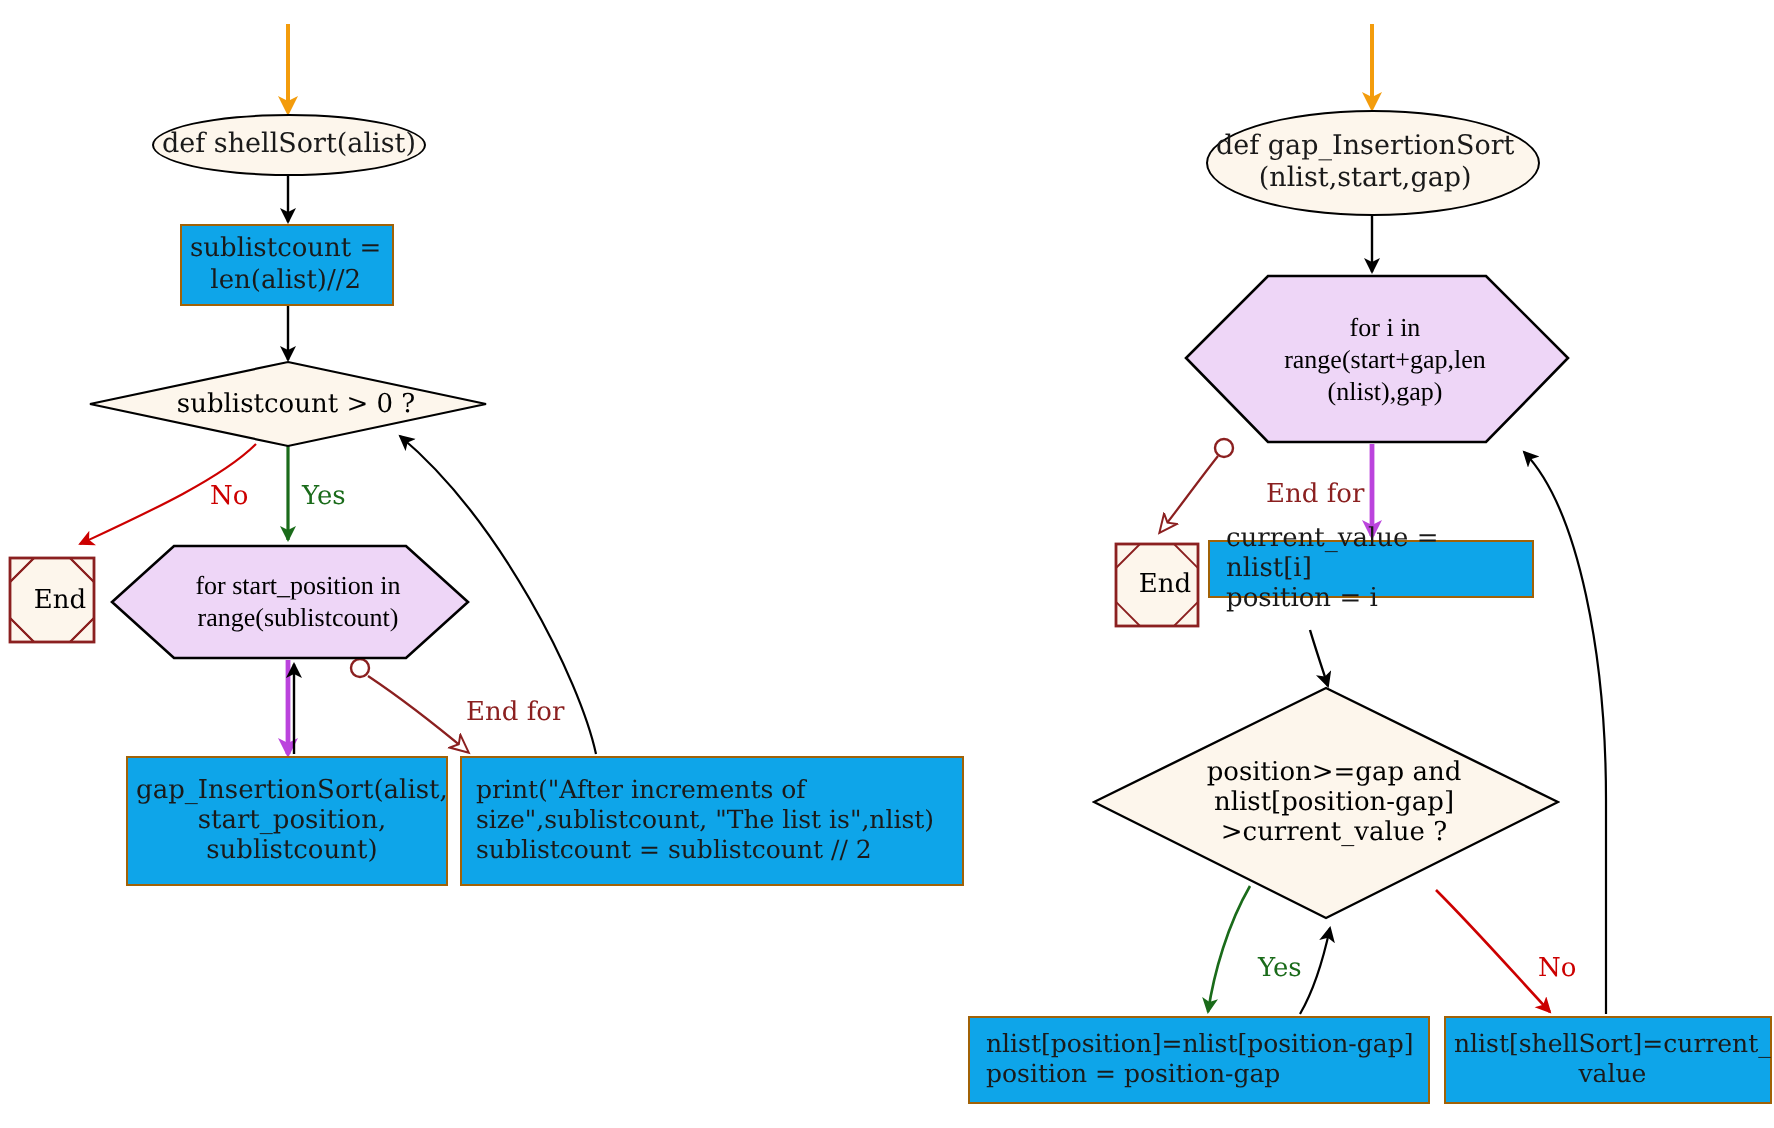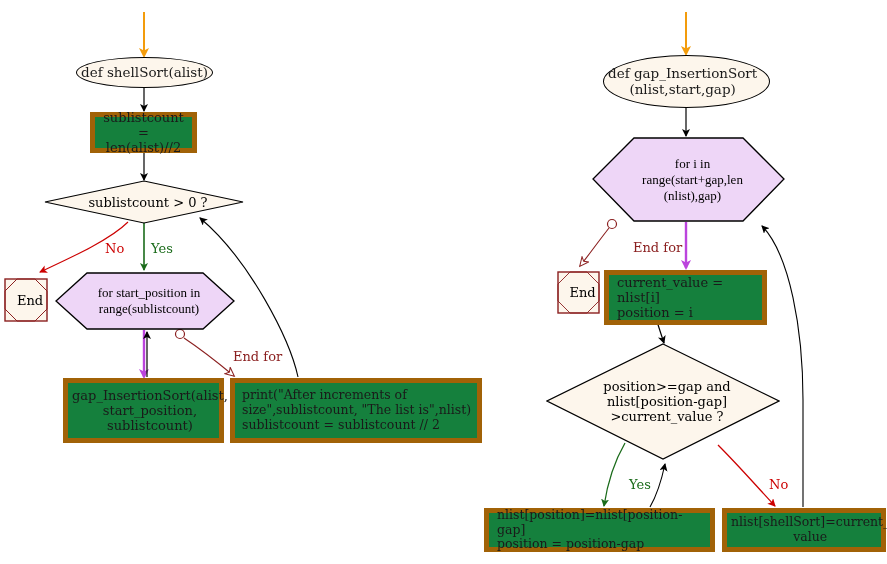--- a/index.html
+++ b/index.html
@@ -2,21 +2,21 @@
 <html><head>
 <meta charset="utf-8">
 <style>
   html,body{margin:0;padding:0;background:#ffffff;}
   body{width:887px;height:564px;overflow:hidden;
        font-family:"DejaVu Serif","Liberation Serif",serif;}
   #canvas{position:relative;width:887px;height:564px;background:#fff;}
   svg#wires{position:absolute;left:0;top:0;width:887px;height:564px;pointer-events:none;}
   .node{position:absolute;box-sizing:border-box;display:flex;align-items:center;
         justify-content:flex-start;text-align:center;color:#1a1a1a;line-height:1.18;}
-  .boxnode{background:#15803d;border:5px solid #a16207;}
+  .boxnode{background:#0ea5e9;border:1px solid #a16207;}
   .boxleft{justify-content:flex-start;text-align:left;}
   .ell{background:#fdf6ec;border:1px solid #000;border-radius:50%;}
   .txt{position:relative;z-index:2;padding:0 4px;white-space:pre-line;}
   .hexwrap{position:absolute;font-family:Liberation Serif, serif;}
   .hexwrap svg{position:absolute;left:0;top:0;}
   .hexwrap .txt{position:absolute;left:0;top:0;width:100%;height:100%;
       display:flex;align-items:center;justify-content:center;text-align:center;}
   .dmwrap{position:absolute;}
   .dmwrap svg{position:absolute;left:0;top:0;}
   .dmwrap .txt{position:absolute;left:0;top:0;width:100%;height:100%;
@@ -156,21 +156,21 @@
   </div>
 
   <div class="endwrap" style="left:557px;top:271px;width:43px;height:43px;">
     <svg width="43" height="43" viewBox="0 0 43 43">
       <rect x="1" y="1" width="41" height="41" fill="#fdf6ec" stroke="#8b2020" stroke-width="1.4"></rect>
       <path d="M1,13 L13,1 L30,1 L42,13 L42,30 L30,42 L13,42 L1,30 Z" stroke="#8b2020" stroke-width="0.9" fill="none"></path>
     </svg>
     <span class="txt">End</span>
   </div>
 
-  <div class="node boxnode boxleft" style="left:604px;top:270px;width:163px;height:55px;font-size:13px;padding-left:4px;">
+  <div class="node boxnode boxleft" style="left:604px;top:270px;width:163px;height:29px;font-size:13px;padding-left:4px;">
     <span class="txt">current_value = nlist[i]
 position = i</span>
   </div>
 
   <div class="dmwrap" style="left:546px;top:343px;width:234px;height:117px;">
     <svg width="234" height="117" viewBox="0 0 234 117">
       <polygon points="117,1 233,58 117,116 1,58" fill="#fdf6ec" stroke="#000" stroke-width="1.2"></polygon>
     </svg>
     <span class="txt" style="font-size:13px;">position&gt;=gap and
 nlist[position-gap]

